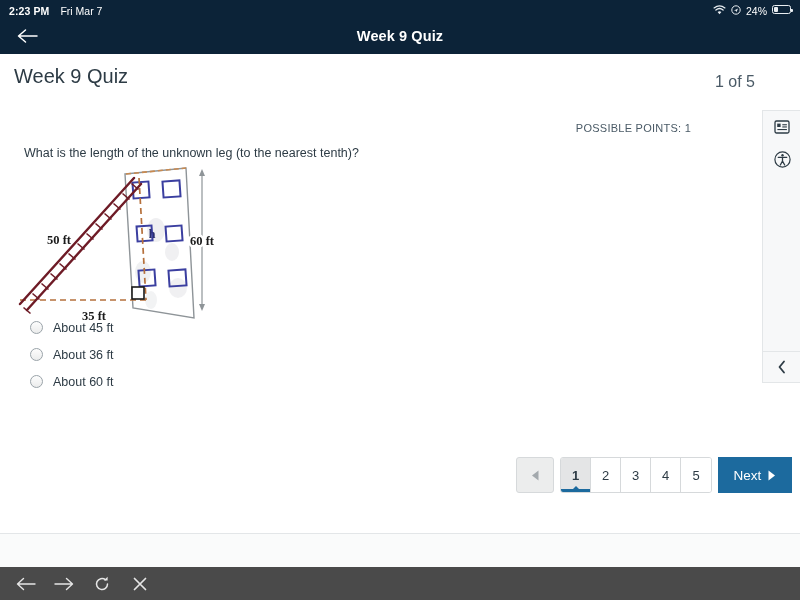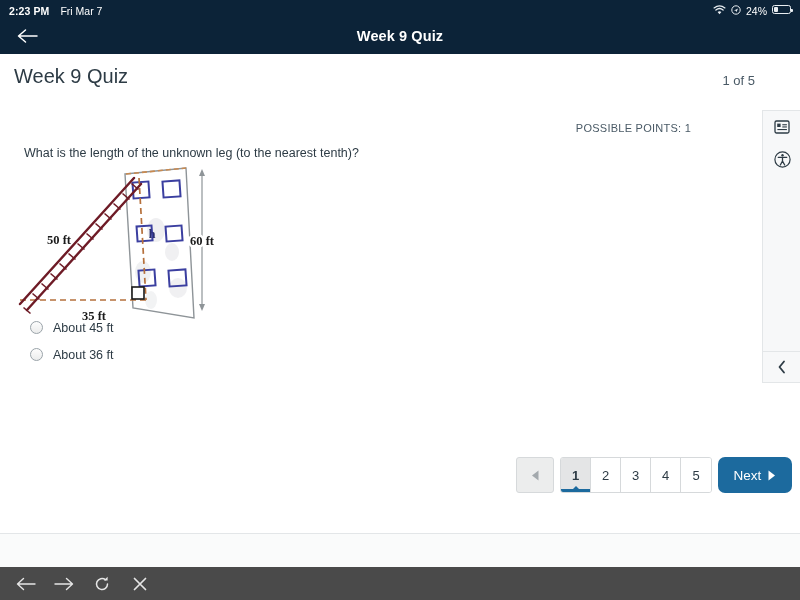--- a/index.html
+++ b/index.html
@@ -100,21 +100,21 @@
   .quiz-title {
     position: absolute;
     left: 14px; top: 11px;
     font-size: 20px;
     color: #2d3b45;
     font-weight: 400;
   }
   .page-counter {
     position: absolute;
     right: 45px; top: 19px;
-    font-size: 13px;
+    font-size: 16px;
     color: #4a5a66;
   }
 
   
   .question-card {
     position: absolute;
     top: 110px; left: 0;
     width: 748px;
   }
   .possible-points {
@@ -251,21 +251,21 @@
     border-left: 4px solid transparent;
     border-right: 4px solid transparent;
     border-bottom: 4px solid #1c6a9e;
   }
   .pg-next {
     margin-left: 6px;
     min-width: 74px;
     padding: 0 12px;
     background: #1c6a9e;
     color: #ffffff;
-    border-radius: 7px;
+    border-radius: 0;
     display: flex; align-items: center; justify-content: center;
     gap: 6px;
     font-size: 13.5px;
     cursor: pointer;
     box-sizing: border-box;
   }
 
   
   .footer-band {
     position: absolute;
@@ -406,20 +406,24 @@
 
   <div class="answers">
     <div class="answer-row">
       <span class="radio"></span>
       <span class="answer-label">About 45 ft</span>
     </div>
     <div class="answer-row">
       <span class="radio"></span>
       <span class="answer-label">About 36 ft</span>
     </div>
+    <div class="answer-row">
+      <span class="radio"></span>
+      <span class="answer-label">About 60 ft</span>
+    </div>
   </div>
 
   <div class="rail">
     <div class="rail-btn">
       <span>
         <svg width="16" height="16" viewBox="0 0 16 16">
           <rect x="1" y="2" width="14" height="12" rx="1.5" stroke="#2d3b45" stroke-width="1.3" fill="none"></rect>
           <rect x="3.2" y="4.6" width="3.4" height="3.4" fill="#2d3b45"></rect>
           <rect x="8.3" y="5.2" width="4.6" height="1.1" fill="#2d3b45"></rect>
           <rect x="8.3" y="7.4" width="4.6" height="1.1" fill="#2d3b45"></rect>

